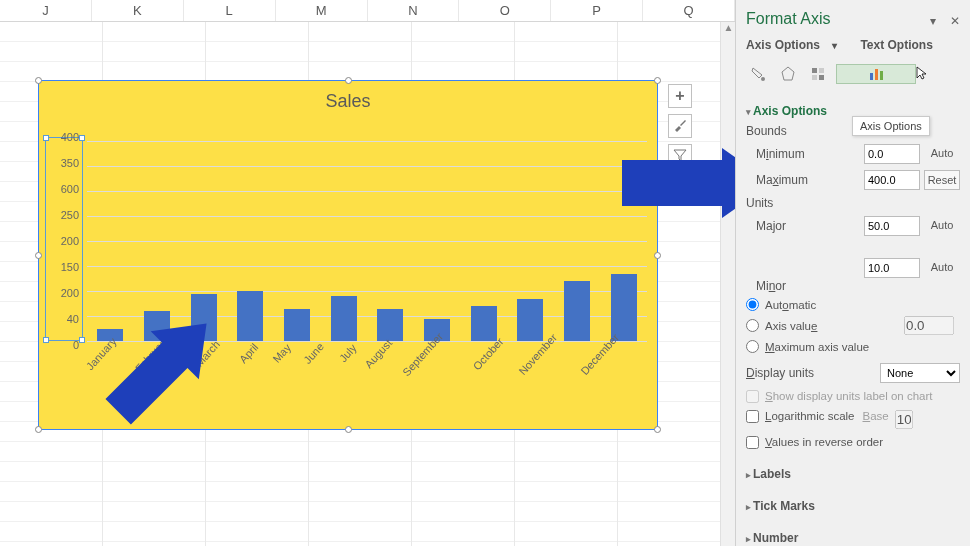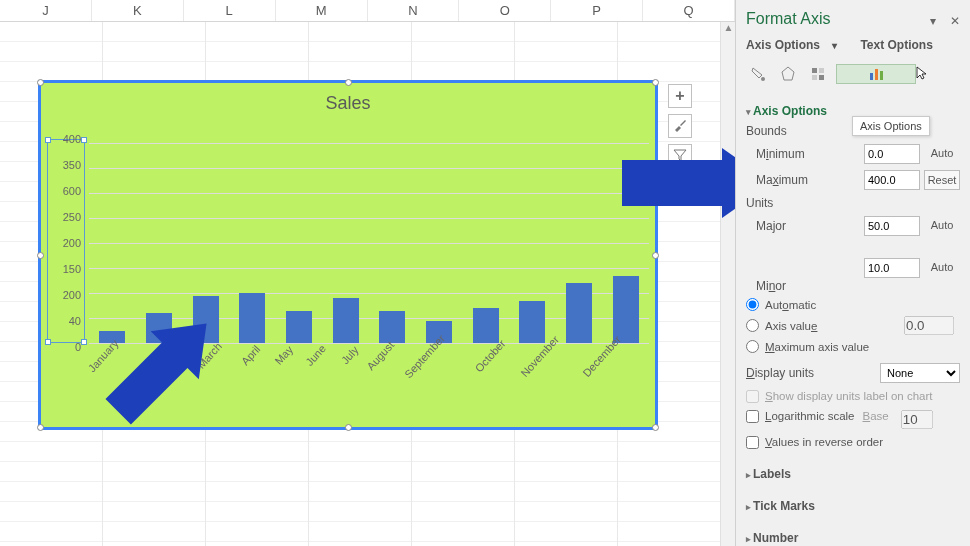--- a/index.html
+++ b/index.html
@@ -11,21 +11,21 @@
   .vscroll-col { position: absolute; left: 720px; top: 22px; width: 15px; height: 524px; background: #f1f1f1; border-left: 1px solid #e0e0e0; }
   .vscroll-up { position: absolute; top: 0; left: 0; width: 15px; height: 15px; color: #888; text-align: center; font-size: 10px; }
 
   
   .grid { position: absolute; top: 22px; left: 0; width: 720px; height: 524px; background:
      repeating-linear-gradient(to right, transparent 0, transparent 102px, #e8e8e8 102px, #e8e8e8 103px),
      repeating-linear-gradient(to bottom, transparent 0, transparent 19px, #f0f0f0 19px, #f0f0f0 20px);
   }
 
   
-  .chartbox { position: absolute; left: 38px; top: 80px; width: 620px; height: 350px; background: #bef264; border: 3px solid #3b82f6; }
+  .chartbox { position: absolute; left: 38px; top: 80px; width: 620px; height: 350px; background: #fde047; border: 1px solid #3b82f6; }
   .chartbox .handle { position: absolute; width: 7px; height: 7px; background: #fff; border: 1px solid #888; border-radius: 50%; }
   .handle.tl { top: -4px; left: -4px; } .handle.tr { top: -4px; right: -4px; }
   .handle.bl { bottom: -4px; left: -4px; } .handle.br { bottom: -4px; right: -4px; }
   .handle.tm { top: -4px; left: 50%; margin-left: -3px; }
   .handle.bm { bottom: -4px; left: 50%; margin-left: -3px; }
   .handle.ml { left: -4px; top: 50%; margin-top: -3px; }
   .handle.mr { right: -4px; top: 50%; margin-top: -3px; }
 
   .chart-title { text-align: center; font-size: 18px; color: #5a5a5a; margin-top: 10px; }
 
@@ -288,21 +288,21 @@
     <select class="sel"><option>None</option></select>
   </div>
   <div class="chk dis">
       <input type="checkbox" disabled="" style="">
       <span><span><span class="u">S</span>how display units label on chart</span></span>
     </div>
   <div class="chk">
       <input type="checkbox" style="">
       <span><span><span class="u">L</span>ogarithmic scale</span></span>
     <span style="margin-left:8px;color:#a0a0a0;"><span><span class="u">B</span>ase</span></span>
-    <input type="text" disabled="" style="width: 32px; margin-left: 12px;" value="10">
+    <input type="text" disabled="" style="width: 18px; margin-left: 6px;" value="10">
   </div>
   <div class="chk">
       <input type="checkbox" style="">
       <span><span><span class="u">V</span>alues in reverse order</span></span>
     </div>
 
   <div class="section-hdr closed" style="font-weight:bold;">Labels</div>
   <div class="section-hdr closed" style="font-weight:bold;">Tick Marks</div>
   <div class="section-hdr closed" style="font-weight:bold;">Number</div>
 </div>

